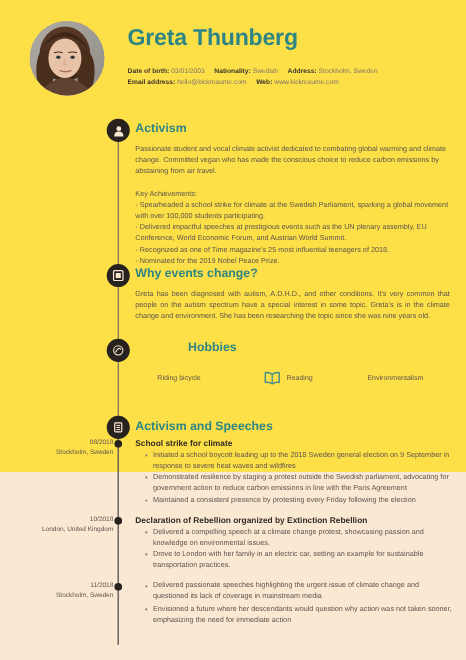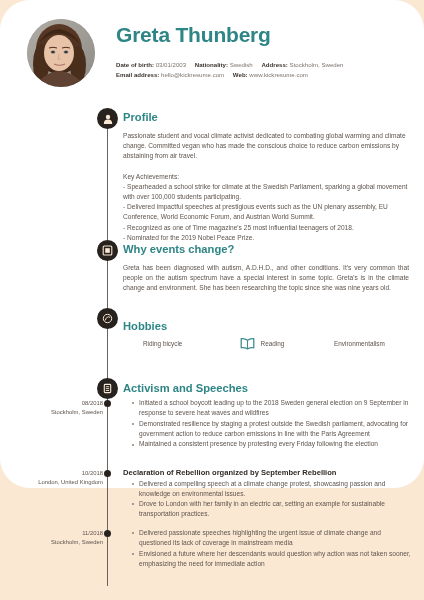--- a/index.html
+++ b/index.html
@@ -11,23 +11,22 @@
     height: 600px;
     background: #fbe8d3;
     font-family: "Liberation Sans", sans-serif;
     color: #463f3a;
     overflow: hidden;
     position: relative;
   }
   .page {
     position: relative;
     width: 424px;
-    height: 488px;
-    background: #ffffff;
-    border-radius: 30px;
+    height: 429px;
+    background: #fde047;
   }
 
   
   .header {
     position: absolute;
     top: 0; left: 0;
     width: 424px;
     height: 104px;
   }
   .avatar {
@@ -261,21 +260,21 @@
   <div class="rail"></div>
   <div class="rail-lower"></div>
 
   <div class="section" style="top:108px;">
     <div class="sec-icon" style="top:0;">
       <svg width="12" height="12" viewBox="0 0 12 12">
         <circle cx="6" cy="4" r="2.2" fill="#fbe8d3"></circle>
         <path d="M1.8 11 Q1.8 6.6 6 6.6 Q10.2 6.6 10.2 11 Z" fill="#fbe8d3"></path>
       </svg>
     </div>
-    <div class="sec-title" style="top:3px;">Profile</div>
+    <div class="sec-title" style="top:3px;">Activism</div>
     <div class="sec-body" style="top:23px;">
       <p>Passionate student and vocal climate activist dedicated to combating global warming and climate change. Committed vegan who has made the conscious choice to reduce carbon emissions by abstaining from air travel.</p>
       <div class="gap"></div>
       <p>Key Achievements:</p>
       <p>- Spearheaded a school strike for climate at the Swedish Parliament, sparking a global movement with over 100,000 students participating.</p>
       <p>- Delivered impactful speeches at prestigious events such as the UN plenary assembly, EU Conference, World Economic Forum, and Austrian World Summit.</p>
       <p>- Recognized as one of Time magazine's 25 most influential teenagers of 2018.</p>
       <p>- Nominated for the 2019 Nobel Peace Prize.</p>
     </div>
   </div>
@@ -293,21 +292,21 @@
     </div>
   </div>
 
   <div class="section" style="top:308px;">
     <div class="sec-icon" style="top:0;">
       <svg width="11" height="11" viewBox="0 0 11 11">
         <circle cx="5.5" cy="5.5" r="4.2" fill="none" stroke="#fbe8d3" stroke-width="1"></circle>
         <path d="M3 7.5 Q5.5 2 8 4.5" stroke="#fbe8d3" stroke-width="1" fill="none"></path>
       </svg>
     </div>
-    <div class="sec-title" style="top:12px;">Hobbies</div>
+    <div class="sec-title" style="top:2px;margin-left:48px;">Hobbies</div>
   </div>
 
   <div class="hobbies">
     <div class="hobby hobby-1">
       <span class="hobby-label">Riding bicycle</span>
     </div>
     <div class="hobby hobby-2">
       <svg class="hobby-icon" viewBox="0 0 20 20">
         <path d="M10 6.2 Q6.4 3.6 2.6 4.4 L2.6 15 Q6.4 14.2 10 16.4 Q13.6 14.2 17.4 15 L17.4 4.4 Q13.6 3.6 10 6.2 Z" fill="none" stroke="#3e8c8c" stroke-width="1.5" stroke-linejoin="round"></path>
         <path d="M10 6.2 L10 16.4" stroke="#3e8c8c" stroke-width="1.3"></path>
@@ -331,36 +330,37 @@
     <div class="sec-title" style="top:4px;">Activism and Speeches</div>
   </div>
 
   <div class="entry" style="top:398px;">
     <div class="entry-meta" style="top:1px;">
       <span class="date">08/2018</span>
       <span class="loc">Stockholm, Sweden</span>
     </div>
     <div class="dot" style="top:2px;"></div>
     <div class="entry-main">
+      <div class="entry-title">School strike for climate</div>
       <ul class="bullets">
         <li>Initiated a school boycott leading up to the 2018 Sweden general election on 9 September in response to severe heat waves and wildfires</li>
         <li>Demonstrated resilience by staging a protest outside the Swedish parliament, advocating for government action to reduce carbon emissions in line with the Paris Agreement</li>
         <li>Maintained a consistent presence by protesting every Friday following the election</li>
       </ul>
     </div>
   </div>
 
   <div class="entry" style="top:468px;">
     <div class="entry-meta" style="top:1px;">
       <span class="date">10/2018</span>
       <span class="loc">London, United Kingdom</span>
     </div>
     <div class="dot" style="top:2px;"></div>
     <div class="entry-main">
-      <div class="entry-title">Declaration of Rebellion organized by September Rebellion</div>
+      <div class="entry-title">Declaration of Rebellion organized by Extinction Rebellion</div>
       <ul class="bullets">
         <li>Delivered a compelling speech at a climate change protest, showcasing passion and knowledge on environmental issues.</li>
         <li>Drove to London with her family in an electric car, setting an example for sustainable transportation practices.</li>
       </ul>
     </div>
   </div>
 
   <div class="entry" style="top:528px;">
     <div class="entry-meta" style="top:1px;">
       <span class="date">11/2018</span>

